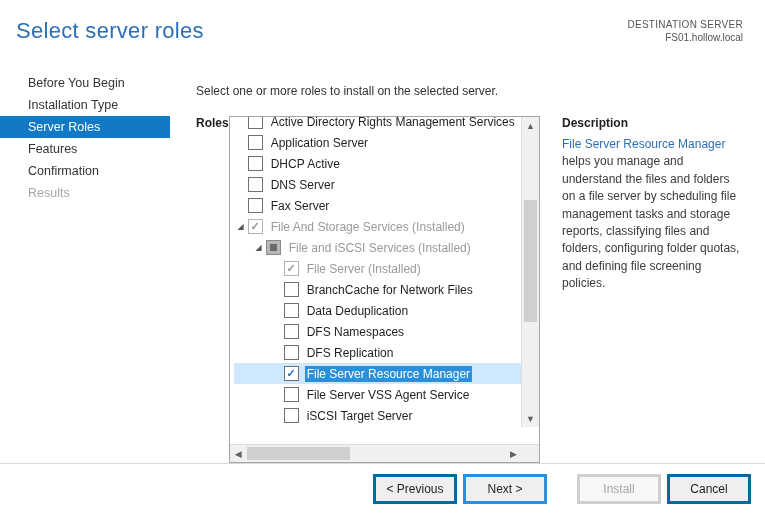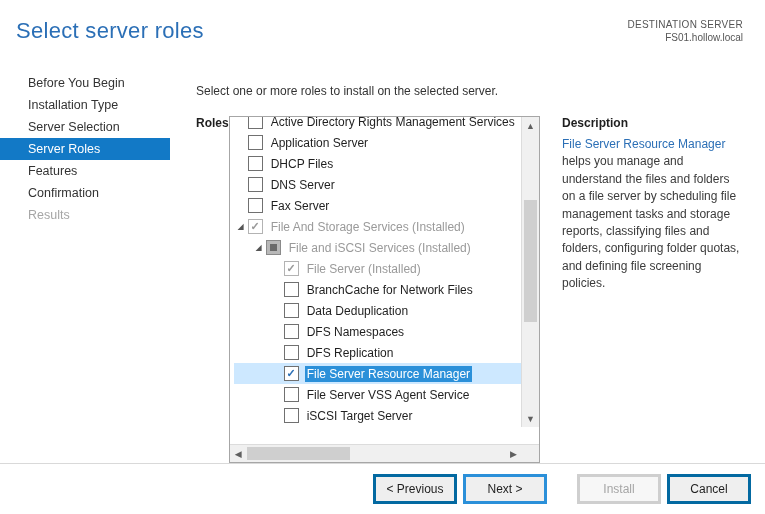--- a/index.html
+++ b/index.html
@@ -59,21 +59,20 @@
     <div class="dest">
       <div class="lbl">DESTINATION SERVER</div>
       <div>FS01.hollow.local</div>
     </div>
   </div>
 
   <div class="body">
     <div class="nav" id="nav">
         <div class="item">Before You Begin</div>
         <div class="item">Installation Type</div>
-        <div class="item">Server Selection</div>
         <div class="item active">Server Roles</div>
         <div class="item">Features</div>
         <div class="item">Confirmation</div>
         <div class="item disabled">Results</div>
       </div>
 
     <div class="main">
       <div class="intro">Select one or more roles to install on the selected server.</div>
       <div class="cols">
         <div class="rolescol">
@@ -87,21 +86,21 @@
                     <span class="lbltxt">Active Directory Rights Management Services</span>
                   </div>
                   <div class="node">
                     <span class="tog" style="margin-left: 0px;"></span>
                     <span class="cb"></span>
                     <span class="lbltxt">Application Server</span>
                   </div>
                   <div class="node">
                     <span class="tog" style="margin-left: 0px;"></span>
                     <span class="cb"></span>
-                    <span class="lbltxt">DHCP Files</span>
+                    <span class="lbltxt">DHCP Active</span>
                   </div>
                   <div class="node">
                     <span class="tog" style="margin-left: 0px;"></span>
                     <span class="cb"></span>
                     <span class="lbltxt">DNS Server</span>
                   </div>
                   <div class="node">
                     <span class="tog" style="margin-left: 0px;"></span>
                     <span class="cb"></span>
                     <span class="lbltxt">Fax Server</span>

